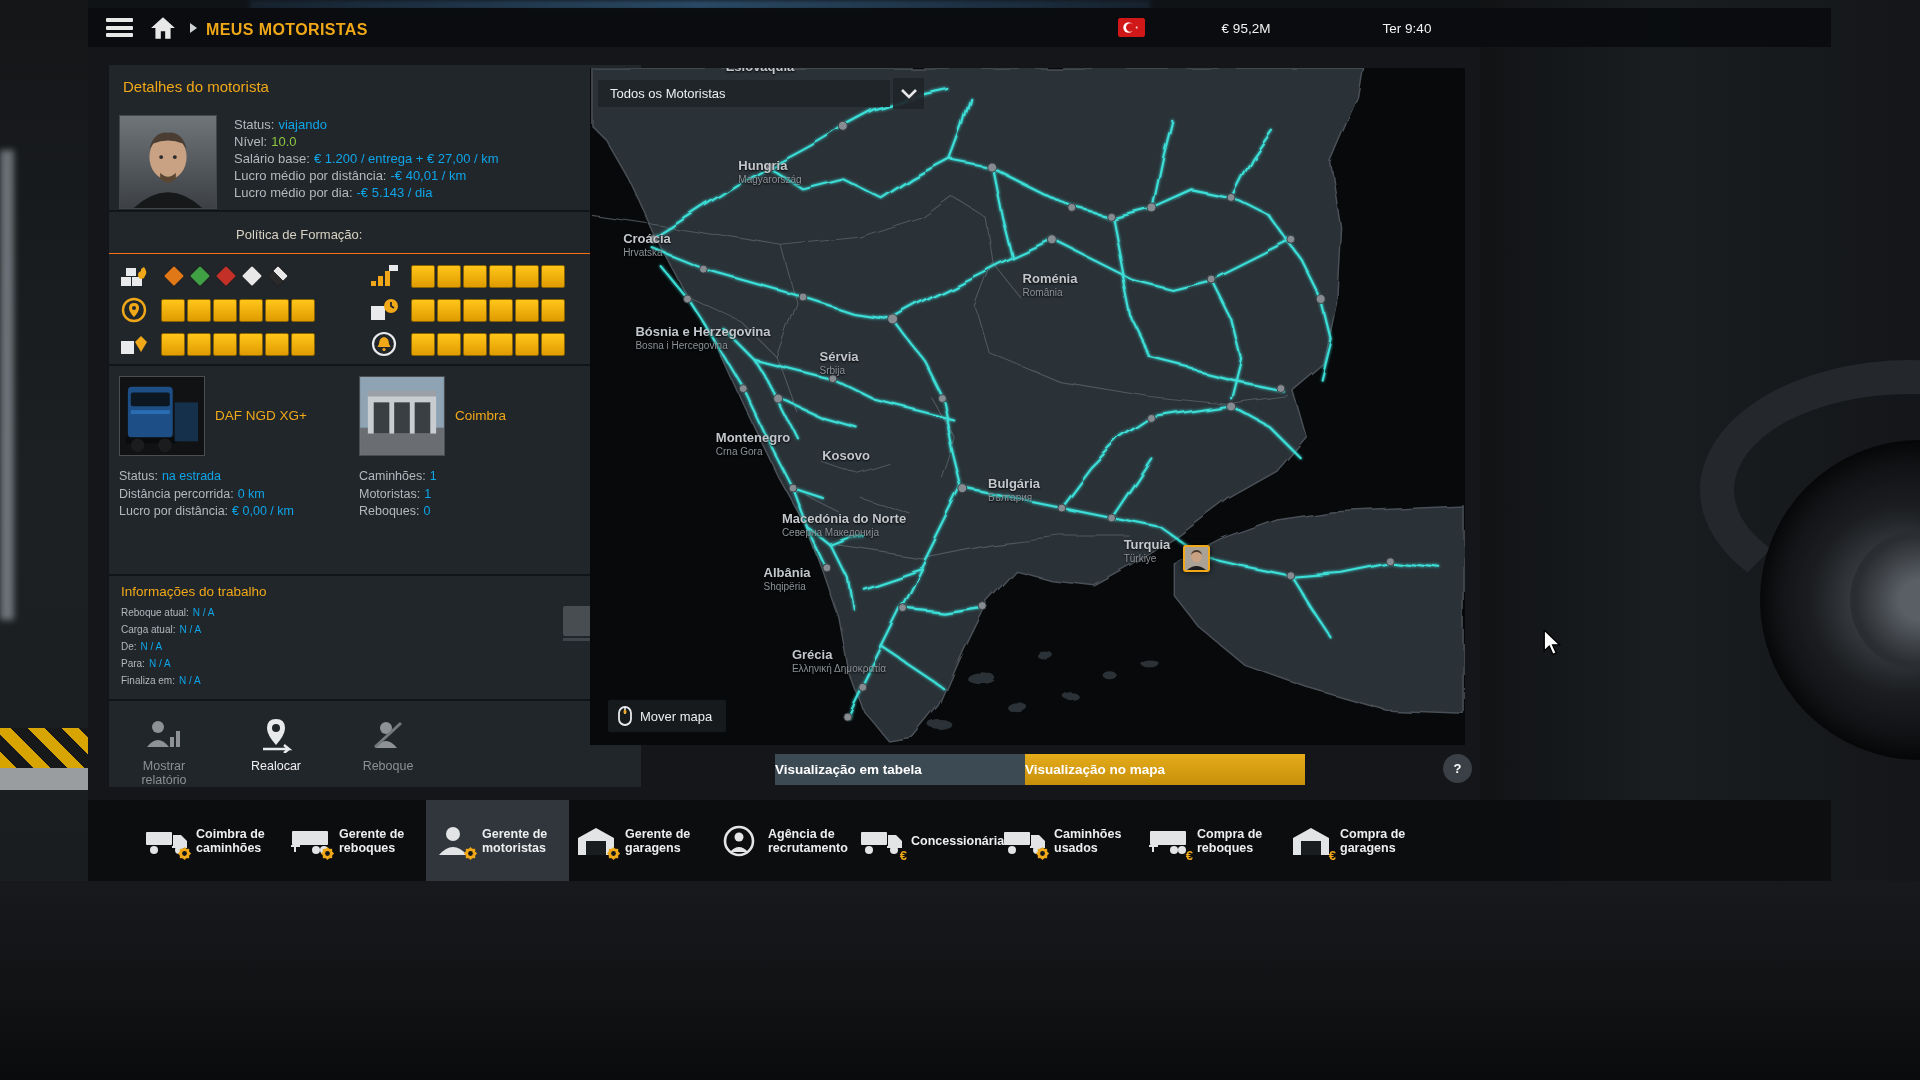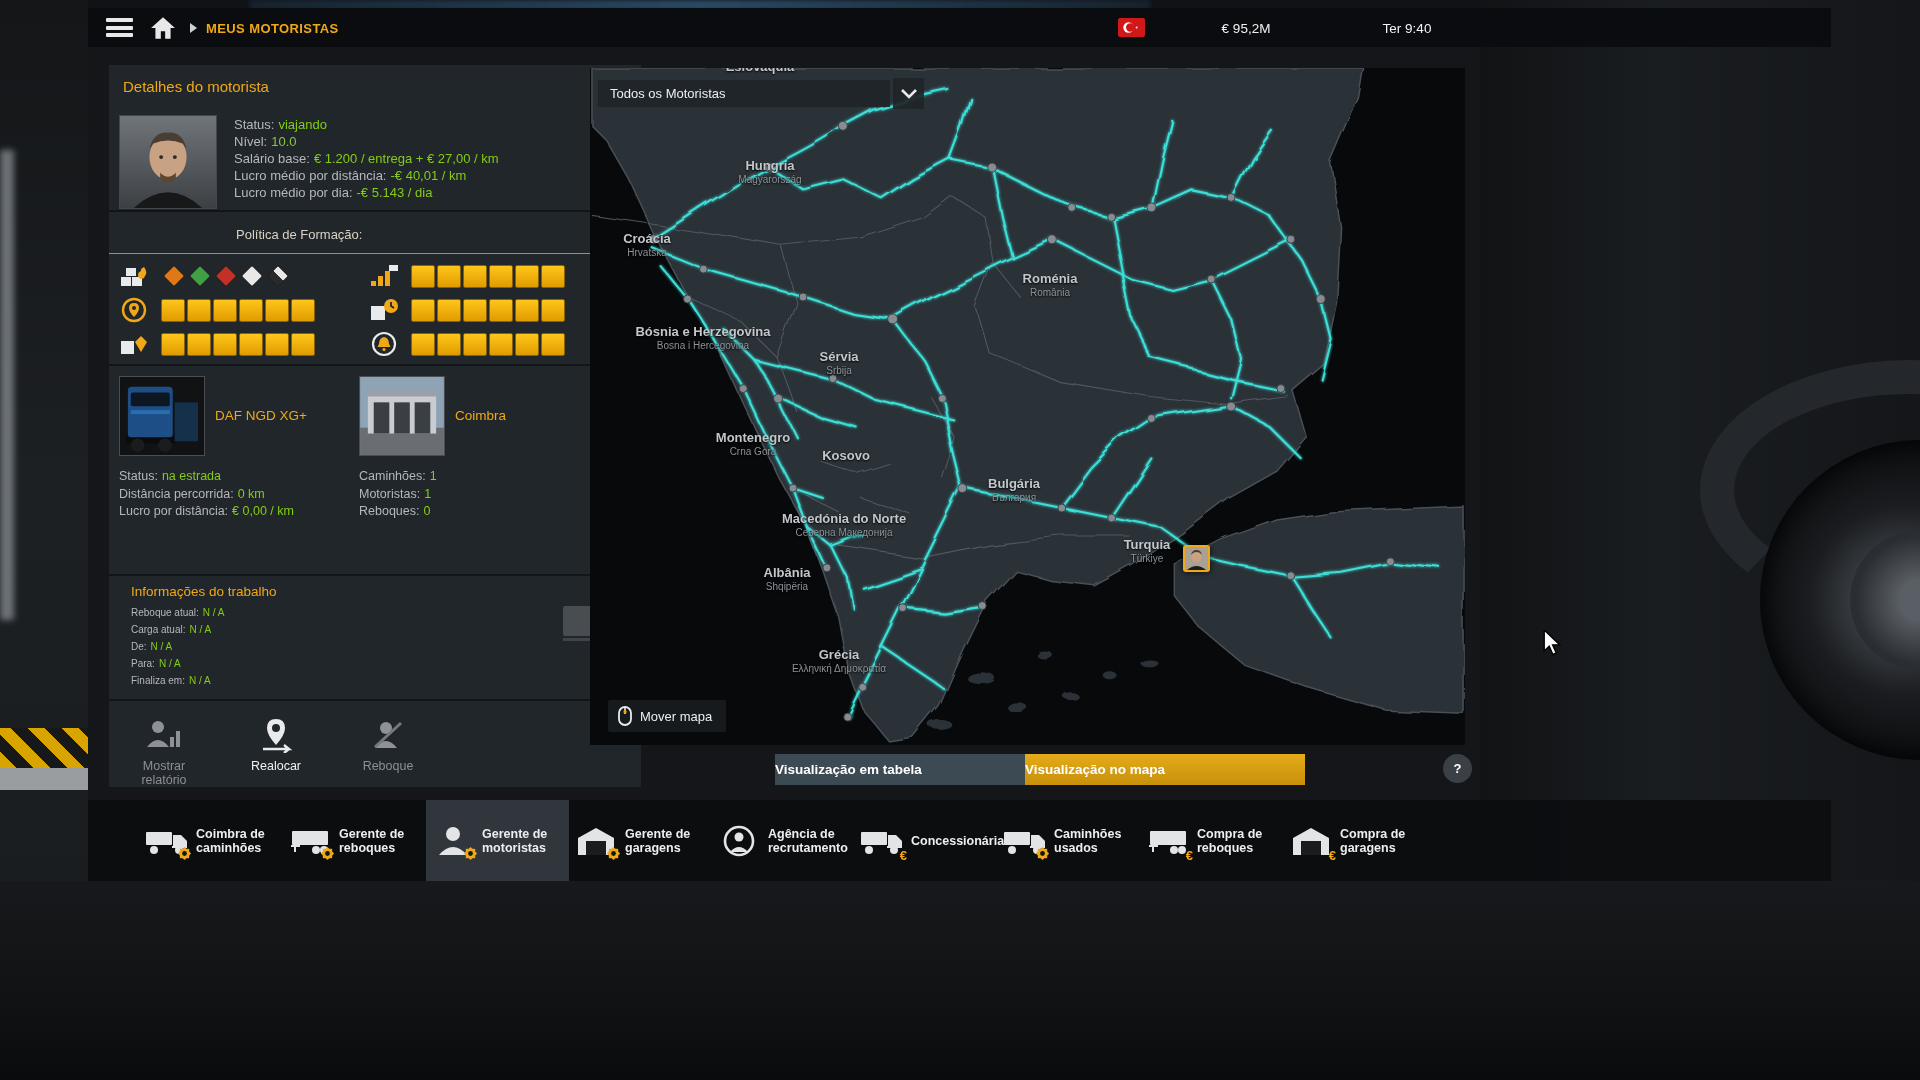--- a/index.html
+++ b/index.html
@@ -16,68 +16,68 @@
 .scene .wheel{position:absolute;left:1760px;top:440px;width:320px;height:320px;border-radius:50%;background:radial-gradient(circle at 45% 50%,#3c4045 18%,#1a1c1f 40%,#0b0c0e 70%);box-shadow:inset 0 0 30px #000}
 .scene .wheel::after{content:"";position:absolute;left:28%;top:28%;width:44%;height:44%;border-radius:50%;background:radial-gradient(circle,#5a5f65 20%,#2a2d31 65%)}
 .scene .floor-bottom{position:absolute;left:0;top:881px;width:1920px;height:199px;background:linear-gradient(180deg,#17191c,#101214 60%,#0a0b0d)}
 .cursor{position:absolute;left:1542px;top:630px;z-index:60}
 
 .topbar{position:absolute;left:88px;top:8px;width:1743px;height:39px;background:rgba(10,12,15,.97);z-index:20}
 .hamburger{position:absolute;left:18px;top:10px;width:27px;height:19px;display:flex;flex-direction:column;justify-content:space-between;cursor:pointer}
 .hamburger i{display:block;height:4px;background:#e8e8e8;border-radius:1px}
 .home-btn{position:absolute;left:62px;top:8px;width:26px;height:24px}
 .crumb-sep{position:absolute;left:102px;top:15px;width:0;height:0;border-left:7px solid #cfd2d5;border-top:5px solid transparent;border-bottom:5px solid transparent}
-.crumb{position:absolute;left:118px;top:13px;color:#f0a818;font-weight:bold;letter-spacing:.4px;font-size:13px}
+.crumb{position:absolute;left:118px;top:13px;color:#f0a818;font-weight:bold;letter-spacing:.4px;font-size:16px}
 .flag{position:absolute;left:1030px;top:10px;width:27px;height:19px;background:#d01818;border-radius:3px;overflow:hidden}
 .money{position:absolute;left:1103px;top:13px;width:110px;text-align:center;color:#f2f2f2;font-size:13.5px}
 .gtime{position:absolute;left:1264px;top:13px;width:110px;text-align:center;color:#f2f2f2;font-size:13.5px}
 
 .main{position:absolute;left:88px;top:47px;width:1392px;height:753px;background:rgba(20,23,26,.93);z-index:15}
 
 .panel{position:absolute;left:21px;top:18px;width:532px;height:722px;background:#21262b}
 .panel-title{padding:13px 14px 9px;color:#f0a818;font-size:15px}
 .name-bar{margin:0;height:23px;background:#15181b;color:#eceef0;text-align:center;line-height:23px;font-size:13px;letter-spacing:.5px;border-bottom:1px solid #0d0f11}
 .id-block{position:relative;height:108px;border-bottom:2px solid #121518;padding-top:11px}
 .photo{position:absolute;left:10px;top:11px;width:98px;height:94px;border:1px solid #43474c;background:#565b60}
 .stats{position:absolute;left:125px;top:12px;line-height:17px}
 .stat-line .lb{color:#b4b8bc}
-.stat-line .v{color:#84cc16;margin-left:4px}
+.stat-line .v{color:#0ea5e9;margin-left:4px}
 .stat-line .v.green{color:#8cc63f}
 
 .policy-row{position:relative;height:36px;margin-top:6px;border-bottom:1px solid #f97316}
 .policy-row .plabel{position:absolute;left:127px;top:9px;color:#d8d2c2}
 .dd-sq{position:absolute;right:10px;top:3px;width:30px;height:29px;background:#2b3036;display:flex;align-items:center;justify-content:center;cursor:pointer}
 
 .skills{position:relative;height:112px;padding:8px 0 0;border-bottom:2px solid #121518}
 .skill-row{position:absolute;height:28px;display:flex;align-items:center}
 .skill-ico{width:34px;height:26px;margin-right:10px;display:flex;align-items:center;justify-content:center}
 .blocks{display:flex;gap:2px}
 .blk{width:24px;height:23px;background:linear-gradient(180deg,#ffc61a,#e09b00);border:1px solid #8a6400;border-radius:2px}
 .hz{width:16px;height:16px;margin:0 5px;transform:rotate(45deg);border:1px solid #222;border-radius:2px}
 
 .tg{position:relative;height:210px;border-bottom:2px solid #121518}
 .thumb{position:absolute;top:10px;width:86px;height:80px;border:1px solid #4a4e53;background:#15171a}
 .tname{position:absolute;top:42px;color:#f0a818;font-size:13.5px;cursor:pointer}
 .mini-stats{position:absolute;top:102px;line-height:17.5px;font-size:12.5px}
 
-.job{position:relative;height:125px;border-bottom:2px solid #121518;padding:8px 0 0 22px}
+.job{position:relative;height:125px;border-bottom:2px solid #121518;padding:8px 0 0 12px}
 .job-title{color:#f0a818;margin-bottom:5px;font-size:13.5px}
 .job-row{line-height:17px;font-size:10px}
 .ghost-trailer{position:absolute;right:12px;top:22px;opacity:.32}
 
 .actions{display:flex;gap:26px;padding:14px 10px 0 12px}
 .act{width:86px;text-align:center;cursor:pointer}
 .act .aico{height:38px;display:flex;align-items:flex-end;justify-content:center}
 .act .albl{margin-top:6px;font-size:12.5px;line-height:14px;color:#f0f0f0}
 .act.dim .albl{color:#8d9094}
 .act.dim svg{opacity:.55}
 
 .map{position:absolute;left:502px;top:21px;width:875px;height:677px;background:#07090b;overflow:hidden}
 .map svg.geo{position:absolute;inset:0}
-.clabel{position:absolute;transform:translateX(-50%);text-align:center;pointer-events:none;z-index:5;text-shadow:0 1px 2px #000}
+.clabel{position:absolute;transform:translateX(-50%);pointer-events:none;z-index:5;text-shadow:0 1px 2px #000}
 .clabel .cname{color:#c3c7cc;font-size:13px;font-weight:bold}
 .clabel .cnative{color:#8d9298;font-size:10px;margin-top:1px}
 .map-dd{position:absolute;left:8px;top:12px;width:292px;height:27px;background:rgba(32,36,41,.92);color:#eceef0;line-height:27px;padding-left:12px;cursor:pointer;z-index:6}
 .map-dd-btn{position:absolute;left:303px;top:10px;width:31px;height:31px;background:rgba(32,36,41,.92);display:flex;align-items:center;justify-content:center;cursor:pointer;z-index:6}
 .move-map{position:absolute;left:18px;top:632px;height:32px;background:rgba(25,28,32,.88);display:flex;align-items:center;gap:8px;padding:0 14px 0 10px;border-radius:2px;color:#eceef0;z-index:6;cursor:pointer}
 .marker{position:absolute;left:593px;top:477px;width:27px;height:27px;border:2px solid #f0a818;border-radius:3px;background:#b9b1a6;z-index:7;box-shadow:0 0 6px rgba(0,0,0,.8);cursor:pointer;overflow:hidden}
 
 .viewbtn{position:absolute;top:707px;width:280px;height:31px;text-align:left;line-height:31px;font-weight:bold;font-size:13.5px;cursor:pointer;color:#fff}
 .viewbtn.table{left:687px;background:#3c4a54}
 .viewbtn.mapv{left:937px;background:linear-gradient(180deg,#e4ab1a,#c8900a)}

